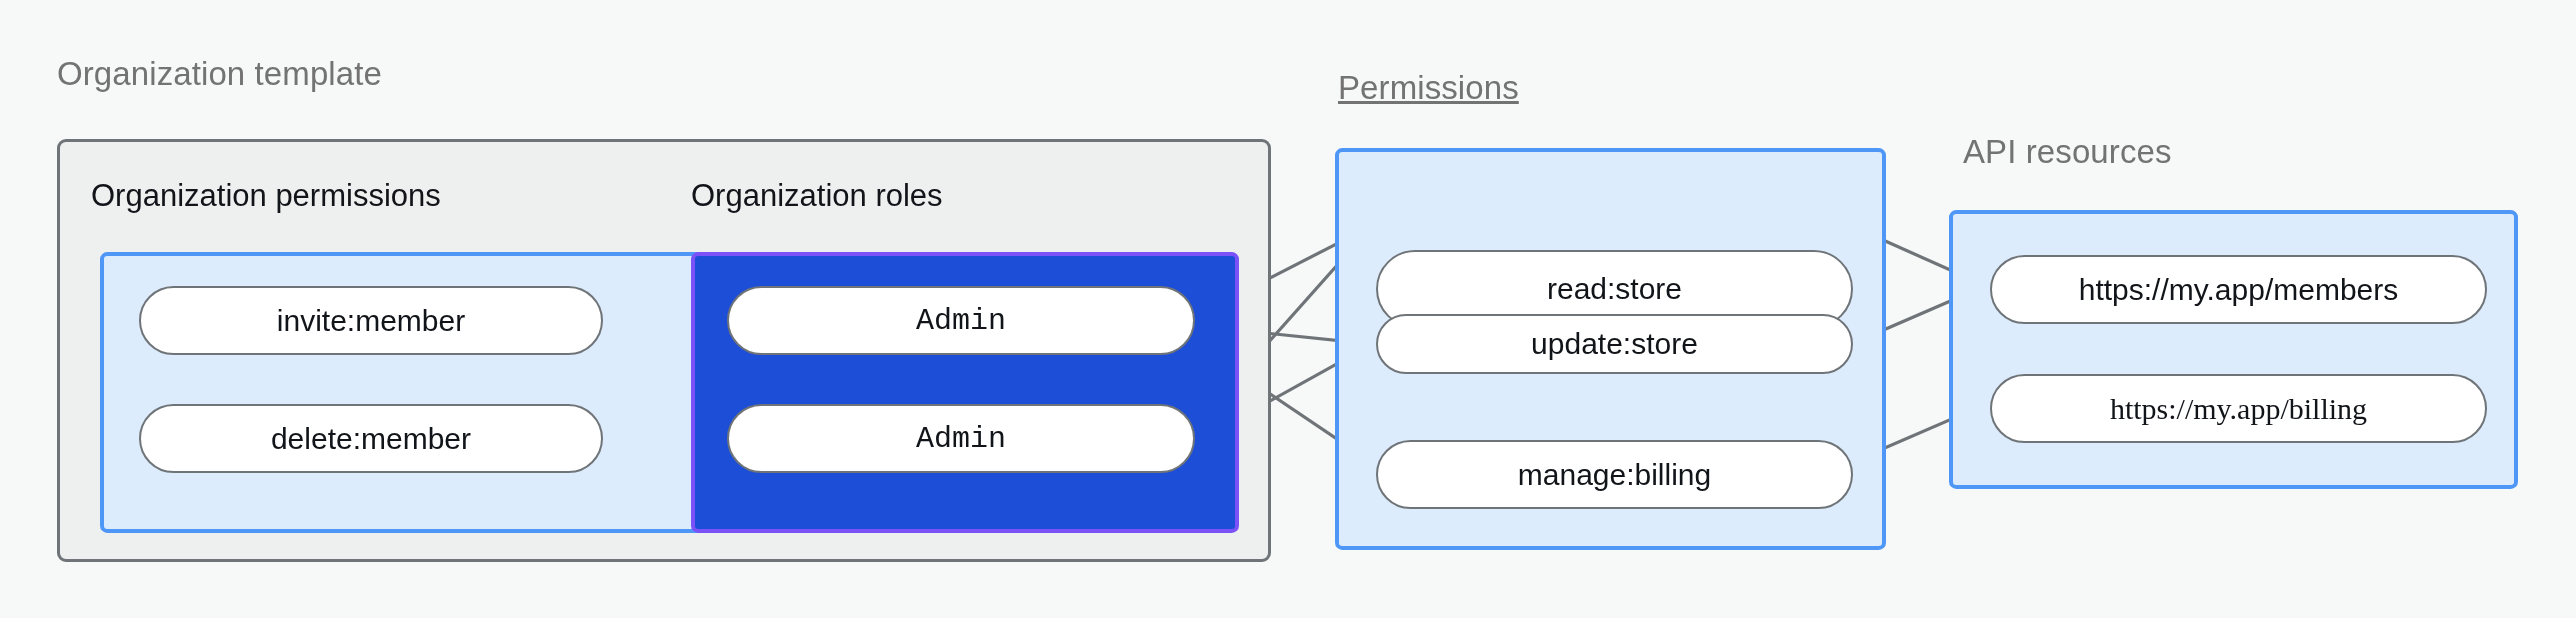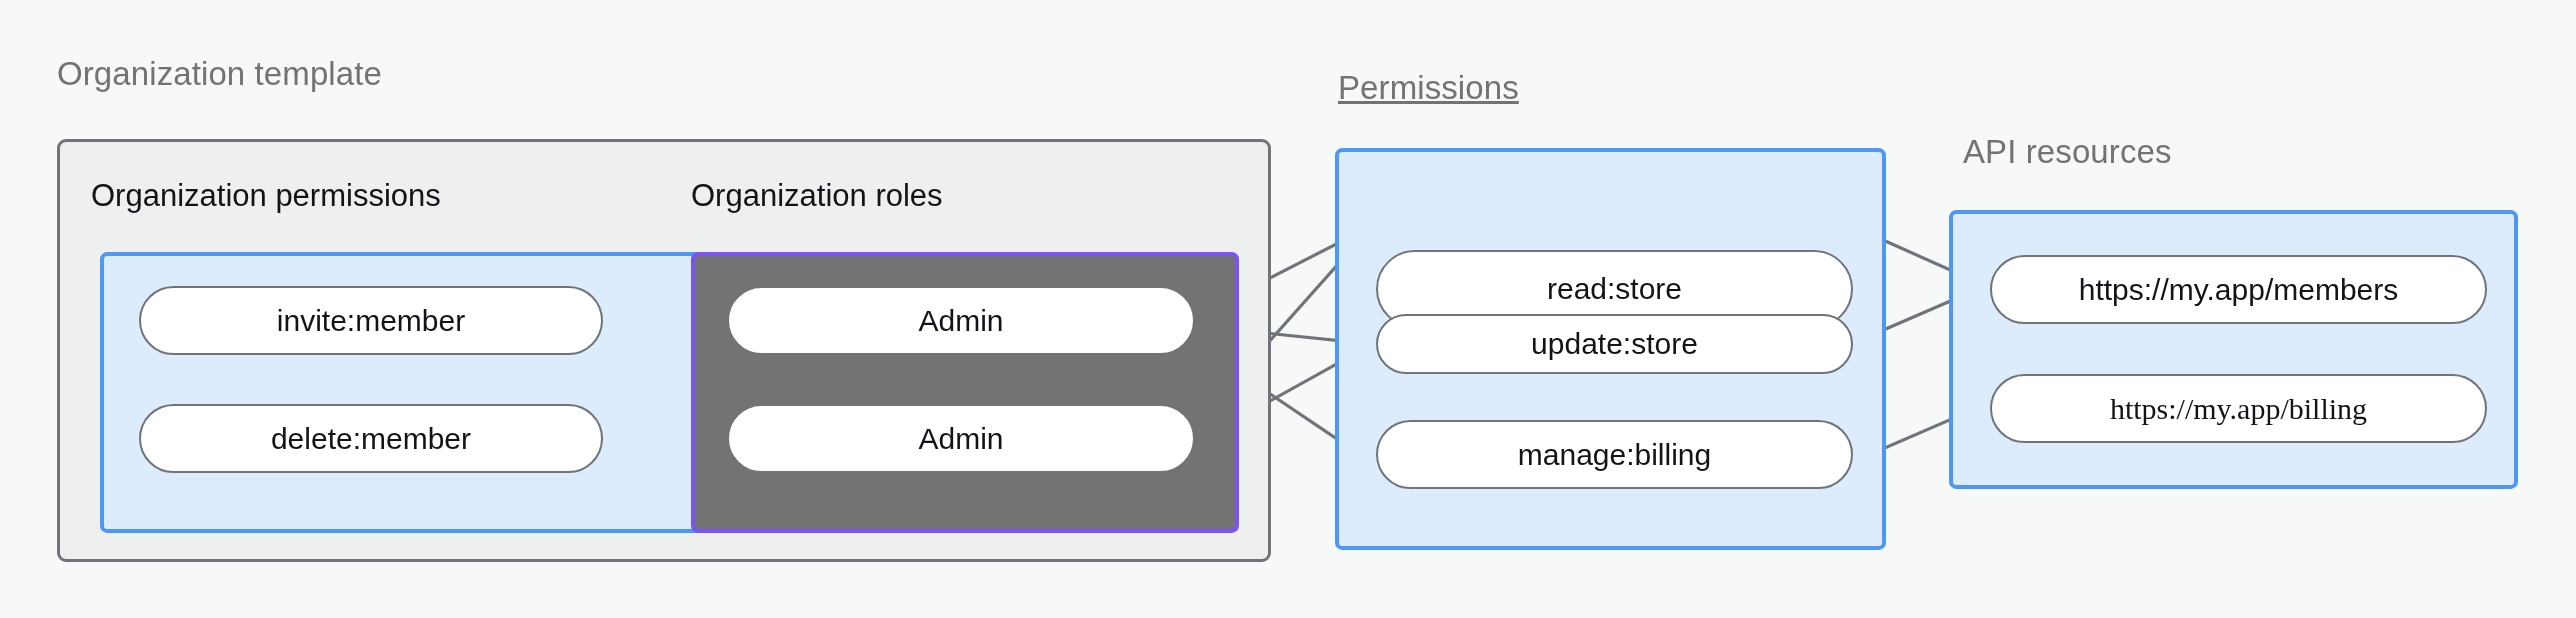--- a/index.html
+++ b/index.html
@@ -43,22 +43,23 @@
   .panel {
     position: absolute;
     box-sizing: border-box;
     border-radius: 7.3px;
   }
   .panel.blue {
     background: #ddecfc;
     border: 4.6px solid #4e97f6;
   }
   .panel.purple {
-    background: #737373;
+    background: #1d4ed8;
     border: 4.6px solid #7b52f8;
+    font-family: Liberation Mono, monospace;
   }
 
   .panel-title {
     position: absolute;
     font-size: 31px;
     color: #111418;
     white-space: nowrap;
     line-height: 1;
   }
 
@@ -139,21 +140,21 @@
       <div class="pill" style="left:32px; top:30px; width:468px; height:69px;">Admin</div>
       <div class="pill" style="left:32px; top:148px; width:468px; height:69px;">Admin</div>
     </div>
   </div>
 
   <div class="caption" style="left:1338px; top:71px;text-decoration:underline;">Permissions</div>
 
   <div class="panel blue" style="left:1335px; top:148px; width:551px; height:402px;">
     <div class="pill" style="left:37px; top:59px; width:477px; height:78px;margin-top:39px;">read:store</div>
     <div class="pill" style="left:37px; top:162px; width:477px; height:60px;">update:store</div>
-    <div class="pill" style="left:37px; top:268px; width:477px; height:69px;">manage:billing</div>
+    <div class="pill" style="left:37px; top:288px; width:477px; height:69px;">manage:billing</div>
   </div>
 
   <div class="caption" style="left:1963px; top:135px;">API resources</div>
 
   <div class="panel blue" style="left:1949px; top:210px; width:569px; height:279px;">
     <div class="pill" style="left:37px; top:41px; width:497px; height:69px;">https://my.app/members</div>
     <div class="pill" style="left:37px; top:160px; width:497px; height:69px;font-family:Liberation Serif, serif;">https://my.app/billing</div>
   </div>
 
 </div>

